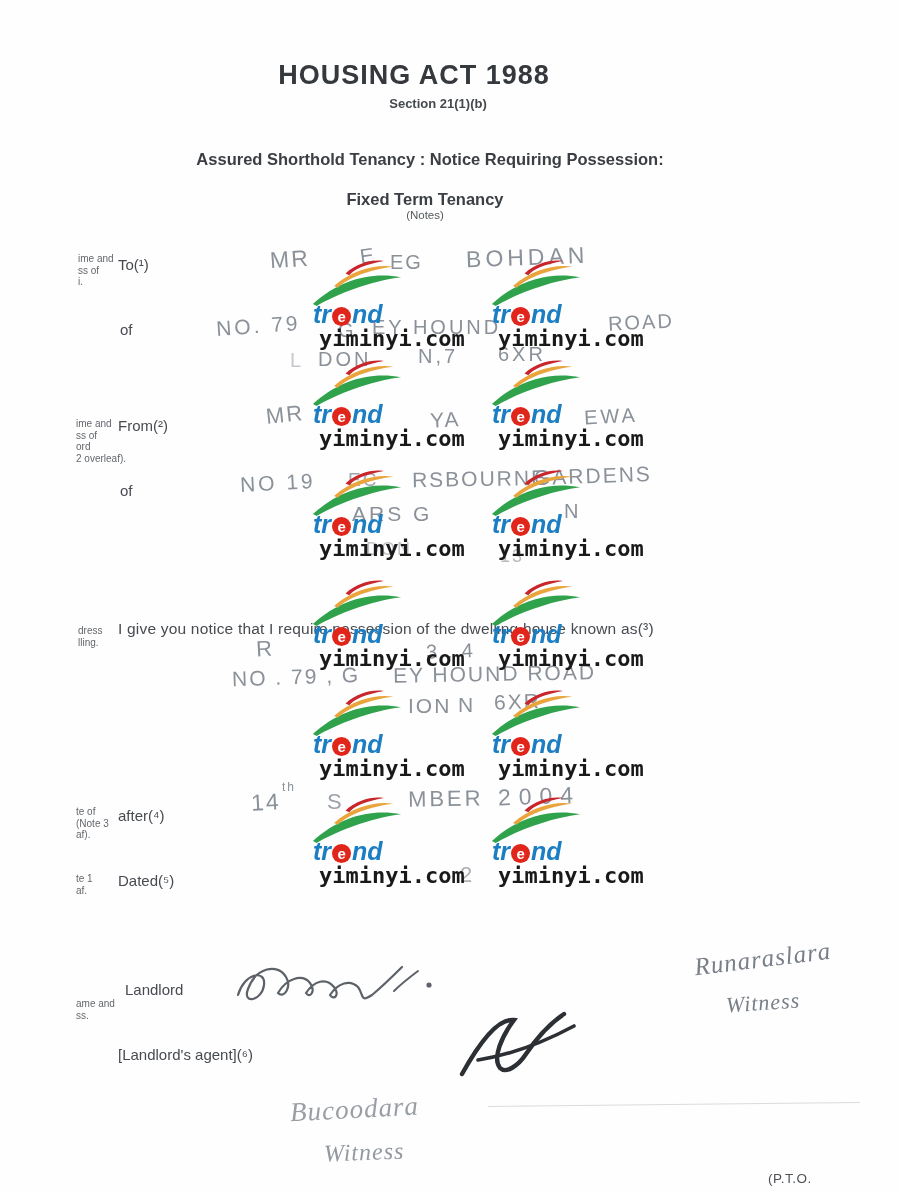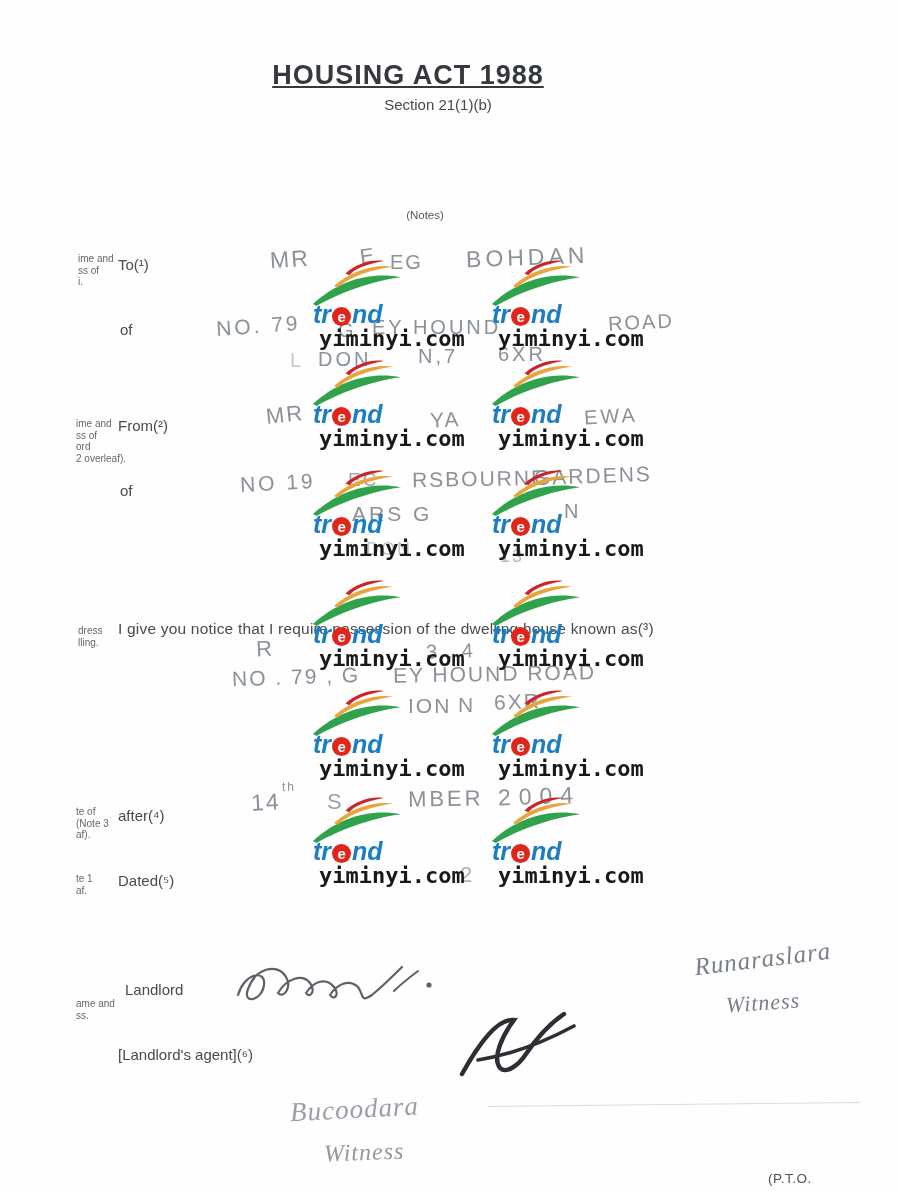--- a/index.html
+++ b/index.html
@@ -3,22 +3,22 @@
 <meta charset="utf-8">
 <style>
   html,body{margin:0;padding:0;background:#ffffff;}
   #stage{
     position:relative;width:899px;height:1191px;margin:0 auto;
     background:#fefefe;overflow:hidden;
     font-family:"Liberation Sans",sans-serif;color:#3f4346;
   }
   .abs{position:absolute;white-space:nowrap;}
   
-  .doc-title{left:6px;top:60px;width:804px;text-align:center;font-size:27px;font-weight:bold;color:#35383c;letter-spacing:1px;text-decoration:underline;}
-  .doc-section{left:0;top:96px;width:876px;text-align:center;font-size:15px;color:#45494d;}
+  .doc-title{left:12px;top:60px;width:804px;text-align:center;font-size:27px;font-weight:bold;color:#35383c;letter-spacing:1px;}
+  .doc-section{left:0;top:96px;width:876px;text-align:center;font-size:13px;color:#45494d;font-weight:bold;}
   .doc-subtitle{left:0;top:150px;width:860px;text-align:center;font-size:16.5px;font-weight:bold;color:#3b3e42;}
   .doc-tenancy{left:0;top:190px;width:850px;text-align:center;font-size:16.5px;font-weight:bold;color:#3b3e42;}
   .doc-notes{left:0;top:209px;width:850px;text-align:center;font-size:11.5px;color:#55595d;}
   .mnote{font-size:10px;line-height:11.5px;color:#63676c;}
   .mnote span{display:block;padding-left:48px;}
   .flabel{font-size:15px;color:#474b50;}
   .notice{font-size:15.5px;color:#474b50;letter-spacing:.2px;}
   .pto{font-size:13.5px;color:#4e5257;letter-spacing:.5px;}
   
   .hw{position:absolute;white-space:nowrap;color:#8b9199;letter-spacing:2px;line-height:1;z-index:1;}
@@ -33,20 +33,22 @@
   .sig{position:absolute;z-index:2;}
   .wit-line{position:absolute;left:488px;top:1104px;width:372px;height:1px;background:#d2d2d2;transform:rotate(-0.6deg);opacity:.8;z-index:0;}
 </style>
 </head>
 <body>
 
 <div id="stage">
 
   <div class="abs doc-title">HOUSING ACT 1988</div>
   <div class="abs doc-section">Section 21(1)(b)</div>
+  <div class="abs doc-subtitle">Assured Shorthold Tenancy : Notice Requiring Possession:</div>
+  <div class="abs doc-tenancy">Fixed Term Tenancy</div>
   <div class="abs doc-notes">(Notes)</div>
 
   <div class="abs mnote" style="left:30px;top:253px;">
     <span>ime and</span>
     <span>ss of</span>
     <span>i.</span>
   </div>
   <div class="abs mnote" style="left:28px;top:418px;">
     <span>ime and</span>
     <span>ss of</span>

